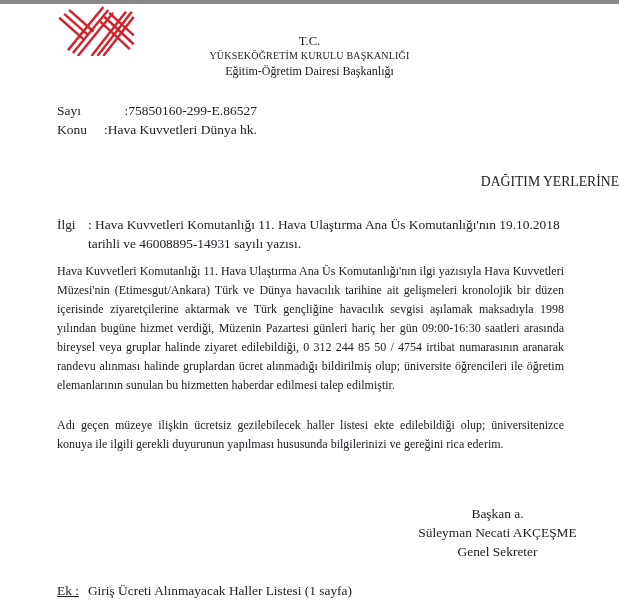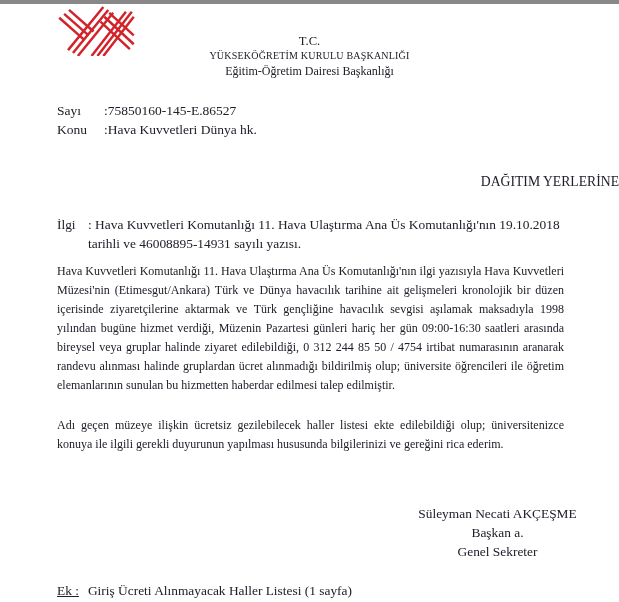--- a/index.html
+++ b/index.html
@@ -21,21 +21,21 @@
   .logo{position:absolute;left:56px;top:1px;width:79px;height:51px;}
   .logo svg{width:100%;height:100%;display:block;}
   .logo line{stroke:var(--accent);stroke-width:2.5;}
   
   .letterhead{position:absolute;left:0;right:0;top:31px;text-align:center;}
   .lh-tc{font-size:12.6px;line-height:13px;}
   .lh-org{font-size:10px;line-height:16px;letter-spacing:0.2px;}
   .lh-dept{font-size:12px;line-height:15px;}
   
   .meta{position:absolute;left:57px;top:98px;font-size:13.5px;}
-  .meta-row{display:flex;line-height:18.6px;}
+  .meta-row{display:flex;line-height:18.6px;justify-content:space-between;}
   .meta-label{width:47px;flex:none;}
   
   .dagitim{position:absolute;left:0;right:0;top:168px;text-align:right;
            font-size:13.7px;line-height:19px;}
   
   .ilgi{position:absolute;left:57px;top:211px;width:507px;display:flex;
         font-size:13.4px;line-height:19px;}
   .ilgi-label{width:31px;flex:none;}
   .ilgi-value{flex:1;}
   
@@ -78,41 +78,41 @@
 
   <div class="letterhead">
     <div class="lh-tc">T.C.</div>
     <div class="lh-org">YÜKSEKÖĞRETİM KURULU BAŞKANLIĞI</div>
     <div class="lh-dept">Eğitim-Öğretim Dairesi Başkanlığı</div>
   </div>
 
   <div class="meta">
     <div class="meta-row">
       <span class="meta-label">Sayı</span>
-      <span class="meta-value">:75850160-145-E.86527</span>
+      <span class="meta-value">:75850160-299-E.86527</span>
     </div>
     <div class="meta-row">
       <span class="meta-label">Konu</span>
       <span class="meta-value">:Hava Kuvvetleri Dünya hk.</span>
     </div>
   </div>
 
   <div class="dagitim">DAĞITIM YERLERİNE</div>
 
   <div class="ilgi">
     <span class="ilgi-label">İlgi</span>
     <span class="ilgi-value">: Hava Kuvvetleri Komutanlığı 11. Hava Ulaştırma Ana Üs Komutanlığı'nın 19.10.2018 tarihli ve 46008895-14931 sayılı yazısı.</span>
   </div>
 
   <div class="para para-1">Hava Kuvvetleri Komutanlığı 11. Hava Ulaştırma Ana Üs Komutanlığı'nın ilgi yazısıyla Hava Kuvvetleri Müzesi'nin (Etimesgut/Ankara) Türk ve Dünya havacılık tarihine ait gelişmeleri kronolojik bir düzen içerisinde ziyaretçilerine aktarmak ve Türk gençliğine havacılık sevgisi aşılamak maksadıyla 1998 yılından bugüne hizmet verdiği, Müzenin Pazartesi günleri hariç her gün 09:00-16:30 saatleri arasında bireysel veya gruplar halinde ziyaret edilebildiği, 0 312 244 85 50 / 4754 irtibat numarasının aranarak randevu alınması halinde gruplardan ücret alınmadığı bildirilmiş olup; üniversite öğrencileri ile öğretim elemanlarının sunulan bu hizmetten haberdar edilmesi talep edilmiştir.</div>
   <div class="para para-2">Adı geçen müzeye ilişkin ücretsiz gezilebilecek haller listesi ekte edilebildiği olup; üniversitenizce konuya ile ilgili gerekli duyurunun yapılması hususunda bilgilerinizi ve gereğini rica ederim.</div>
 
   <div class="signature">
+    <div>Başkan a.</div>
     <div>Süleyman Necati AKÇEŞME</div>
-    <div>Başkan a.</div>
     <div>Genel Sekreter</div>
   </div>
 
   <div class="ek">
     <span class="ek-label">Ek :</span>
     <span class="ek-value">Giriş Ücreti Alınmayacak Haller Listesi (1 sayfa)</span>
   </div>
 
 </div>
 

